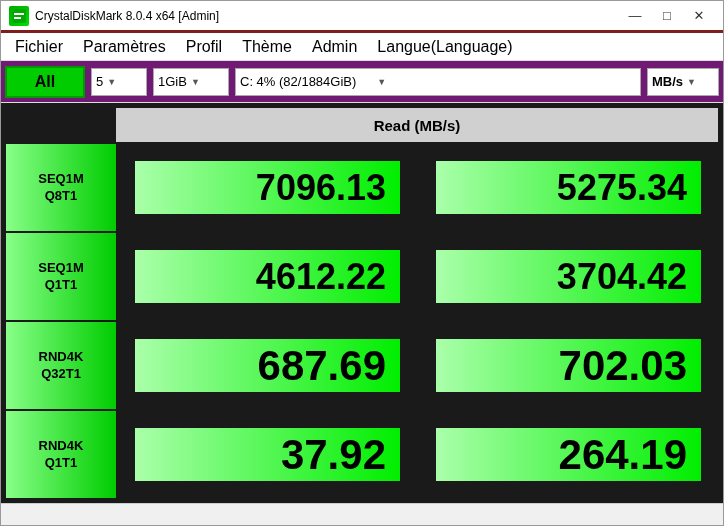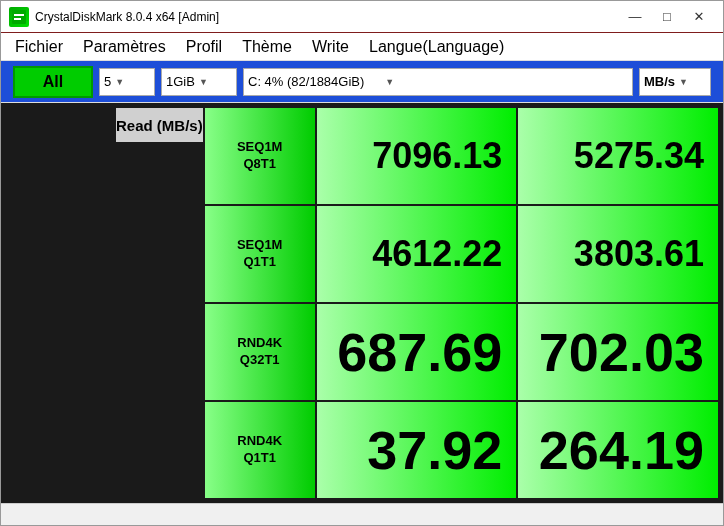--- a/index.html
+++ b/index.html
@@ -21,21 +21,21 @@
       flex-direction: column;
     }
 
     
     .title-bar {
       height: 32px;
       background: #ffffff;
       display: flex;
       align-items: center;
       padding: 0 8px;
-      border-bottom: 1px solid #7f1d1d;
+      border-bottom: 3px solid #7f1d1d;
       flex-shrink: 0;
     }
 
     .title-bar-icon {
       width: 20px;
       height: 20px;
       margin-right: 6px;
       background: linear-gradient(135deg, #00aa00, #00dd00);
       border-radius: 2px;
       display: flex;
@@ -87,24 +87,24 @@
       padding: 4px 10px;
       font-size: 16px;
       color: #000;
       cursor: pointer;
       border-radius: 2px;
     }
 
     
     .toolbar {
       height: 42px;
-      background: #1d4ed8;
-      display: flex;
-      align-items: center;
-      padding: 4px 12px;
+      background: #701a75;
+      display: flex;
+      align-items: center;
+      padding: 4px 4px;
       gap: 6px;
       border-bottom: 1px solid #ddd;
       flex-shrink: 0;
     }
 
     .all-button {
       width: 80px;
       height: 32px;
       background: #00cc00;
       border: 2px solid #009900;
@@ -152,21 +152,21 @@
     .dropdown-arrow {
       font-size: 9px;
       color: #555;
     }
 
     
     .main-content {
       flex: 1;
       background: #1a1a1a;
       display: flex;
-      flex-direction: row;
+      flex-direction: column;
       padding: 4px;
       gap: 0;
     }
 
     .header-row {
       display: flex;
       height: 36px;
     }
 
     .header-spacer {
@@ -215,32 +215,32 @@
       text-align: center;
     }
 
     .data-cell {
       flex: 1;
       background: linear-gradient(to right, #aaffaa, #00ee00);
       display: flex;
       align-items: center;
       justify-content: flex-end;
       padding-right: 14px;
-      margin: 1px;
+      margin: 18px;
       color: #000;
       font-size: 40px;
       font-weight: bold;
     }
 
     .data-cell.large-num {
       font-size: 36px;
     }
 
     .data-cell.small-num {
-      font-size: 54px;
+      font-size: 42px;
     }
 
     
     .status-bar {
       height: 22px;
       background: #f0f0f0;
       border-top: 1px solid #ccc;
       flex-shrink: 0;
     }
   </style>
@@ -263,21 +263,21 @@
       <button class="title-btn">□</button>
       <button class="title-btn close">✕</button>
     </div>
   </div>
 
   <div class="menu-bar">
     <div class="menu-item">Fichier</div>
     <div class="menu-item">Paramètres</div>
     <div class="menu-item">Profil</div>
     <div class="menu-item">Thème</div>
-    <div class="menu-item">Write</div>
+    <div class="menu-item">Admin</div>
     <div class="menu-item">Langue(Language)</div>
   </div>
 
   <div class="toolbar">
     <button class="all-button">All</button>
 
     <div class="dropdown dropdown-count">
       <span>5</span>
       <span class="dropdown-arrow">▼</span>
     </div>
@@ -315,21 +315,21 @@
         <div class="data-cell large-num">7096.13</div>
         <div class="data-cell large-num">5275.34</div>
       </div>
 
       <div class="data-row">
         <div class="row-label">
           <span>SEQ1M</span>
           <span>Q1T1</span>
         </div>
         <div class="data-cell large-num">4612.22</div>
-        <div class="data-cell large-num">3803.61</div>
+        <div class="data-cell large-num">3704.42</div>
       </div>
 
       <div class="data-row">
         <div class="row-label">
           <span>RND4K</span>
           <span>Q32T1</span>
         </div>
         <div class="data-cell small-num">687.69</div>
         <div class="data-cell small-num">702.03</div>
       </div>

